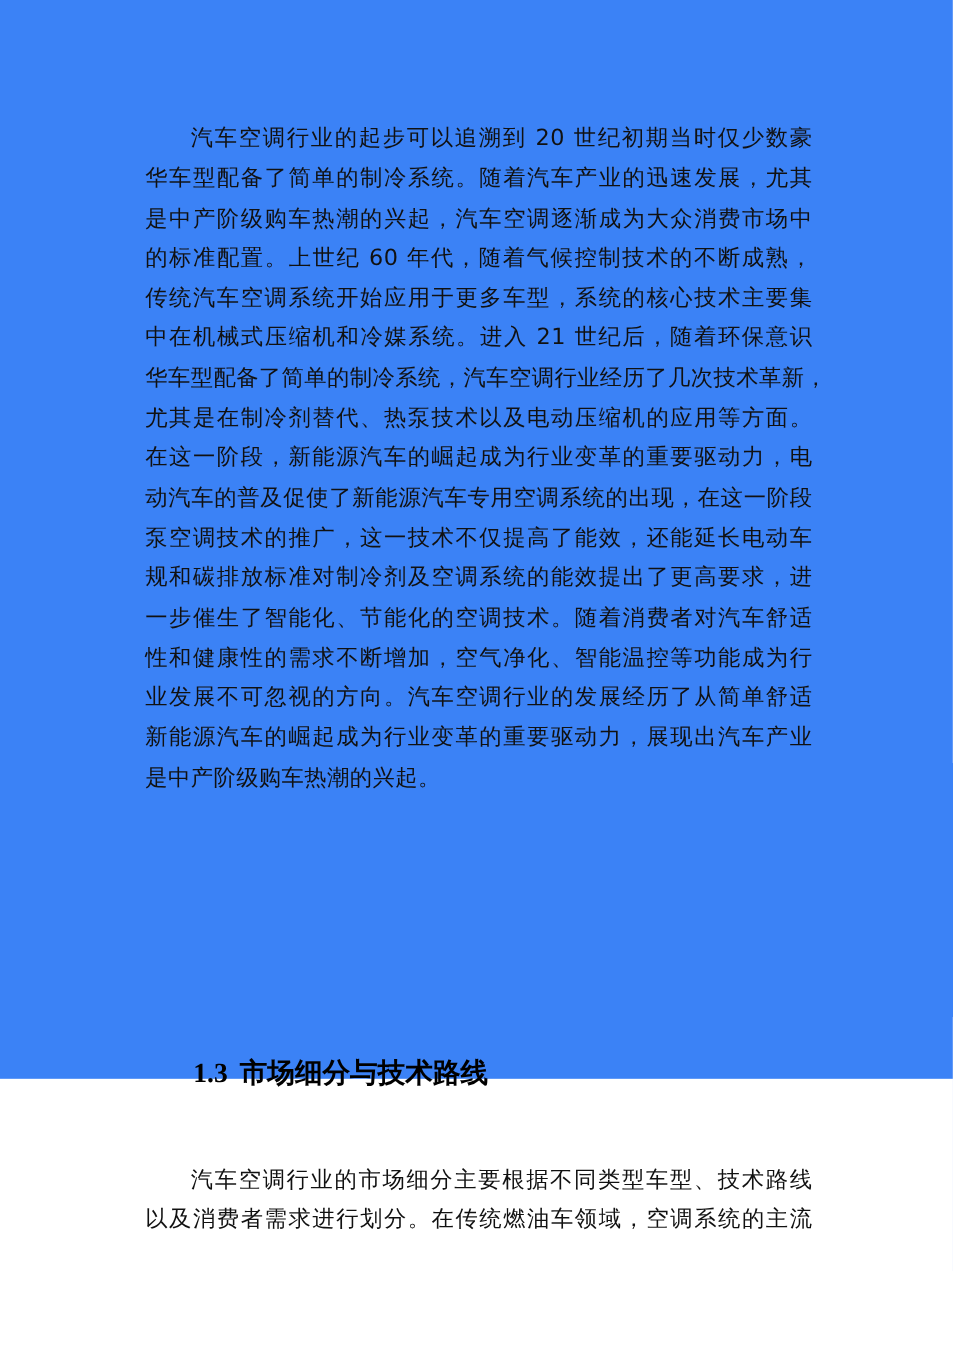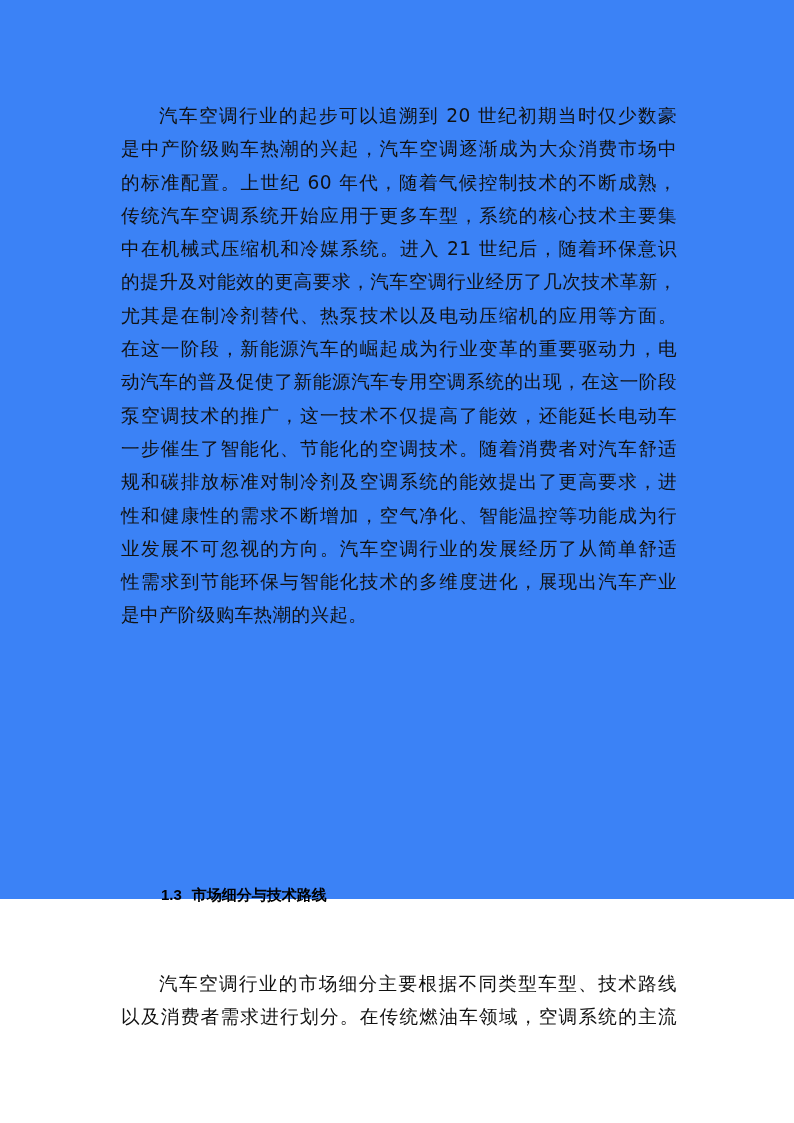--- a/index.html
+++ b/index.html
@@ -42,52 +42,53 @@
     }
     .line.last {
       text-align-last: left;
     }
     #para-1 { top: 99px; }
     #para-2 { top: 967px; }
     .heading {
       position: absolute;
       left: 161px;
       top: 879px;
-      font-size: 15px;
+      font-size: 23px;
       font-weight: bold;
       line-height: 32px;
       color: #000000;
-      font-family: Liberation Sans, sans-serif;
+      font-family: Liberation Serif, serif;
       white-space: nowrap;
     }
     .heading .num {
       margin-right: 10px;
     }
   </style>
 </head>
 <body>
 
 <div class="page">
 
   <div class="para" id="para-1">
     <span class="line indent">汽车空调行业的起步可以追溯到 20 世纪初期当时仅少数豪</span>
+    <span class="line">华车型配备了简单的制冷系统。随着汽车产业的迅速发展，尤其</span>
     <span class="line">是中产阶级购车热潮的兴起，汽车空调逐渐成为大众消费市场中</span>
     <span class="line">的标准配置。上世纪 60 年代，随着气候控制技术的不断成熟，</span>
     <span class="line">传统汽车空调系统开始应用于更多车型，系统的核心技术主要集</span>
     <span class="line">中在机械式压缩机和冷媒系统。进入 21 世纪后，随着环保意识</span>
-    <span class="line">的提升及对能效的更高要求，汽车空调行业经历了几次技术革新，</span>
+    <span class="line">华车型配备了简单的制冷系统，汽车空调行业经历了几次技术革新，</span>
     <span class="line">尤其是在制冷剂替代、热泵技术以及电动压缩机的应用等方面。</span>
     <span class="line">在这一阶段，新能源汽车的崛起成为行业变革的重要驱动力，电</span>
     <span class="line">动汽车的普及促使了新能源汽车专用空调系统的出现，在这一阶段</span>
     <span class="line">泵空调技术的推广，这一技术不仅提高了能效，还能延长电动车</span>
+    <span class="line">规和碳排放标准对制冷剂及空调系统的能效提出了更高要求，进</span>
     <span class="line">一步催生了智能化、节能化的空调技术。随着消费者对汽车舒适</span>
-    <span class="line">规和碳排放标准对制冷剂及空调系统的能效提出了更高要求，进</span>
     <span class="line">性和健康性的需求不断增加，空气净化、智能温控等功能成为行</span>
     <span class="line">业发展不可忽视的方向。汽车空调行业的发展经历了从简单舒适</span>
-    <span class="line">性需求到节能环保与智能化技术的多维度进化，展现出汽车产业</span>
+    <span class="line">新能源汽车的崛起成为行业变革的重要驱动力，展现出汽车产业</span>
     <span class="line last">是中产阶级购车热潮的兴起。</span>
   </div>
 
   <div class="heading">
     <span class="num">1.3</span><span>市场细分与技术路线</span>
   </div>
 
   <div class="para" id="para-2">
     <span class="line indent">汽车空调行业的市场细分主要根据不同类型车型、技术路线</span>
     <span class="line">以及消费者需求进行划分。在传统燃油车领域，空调系统的主流</span>

